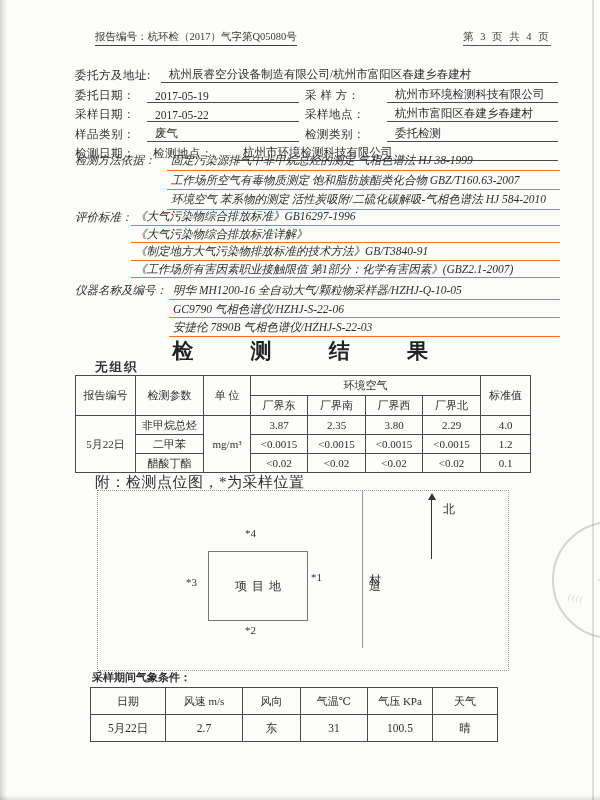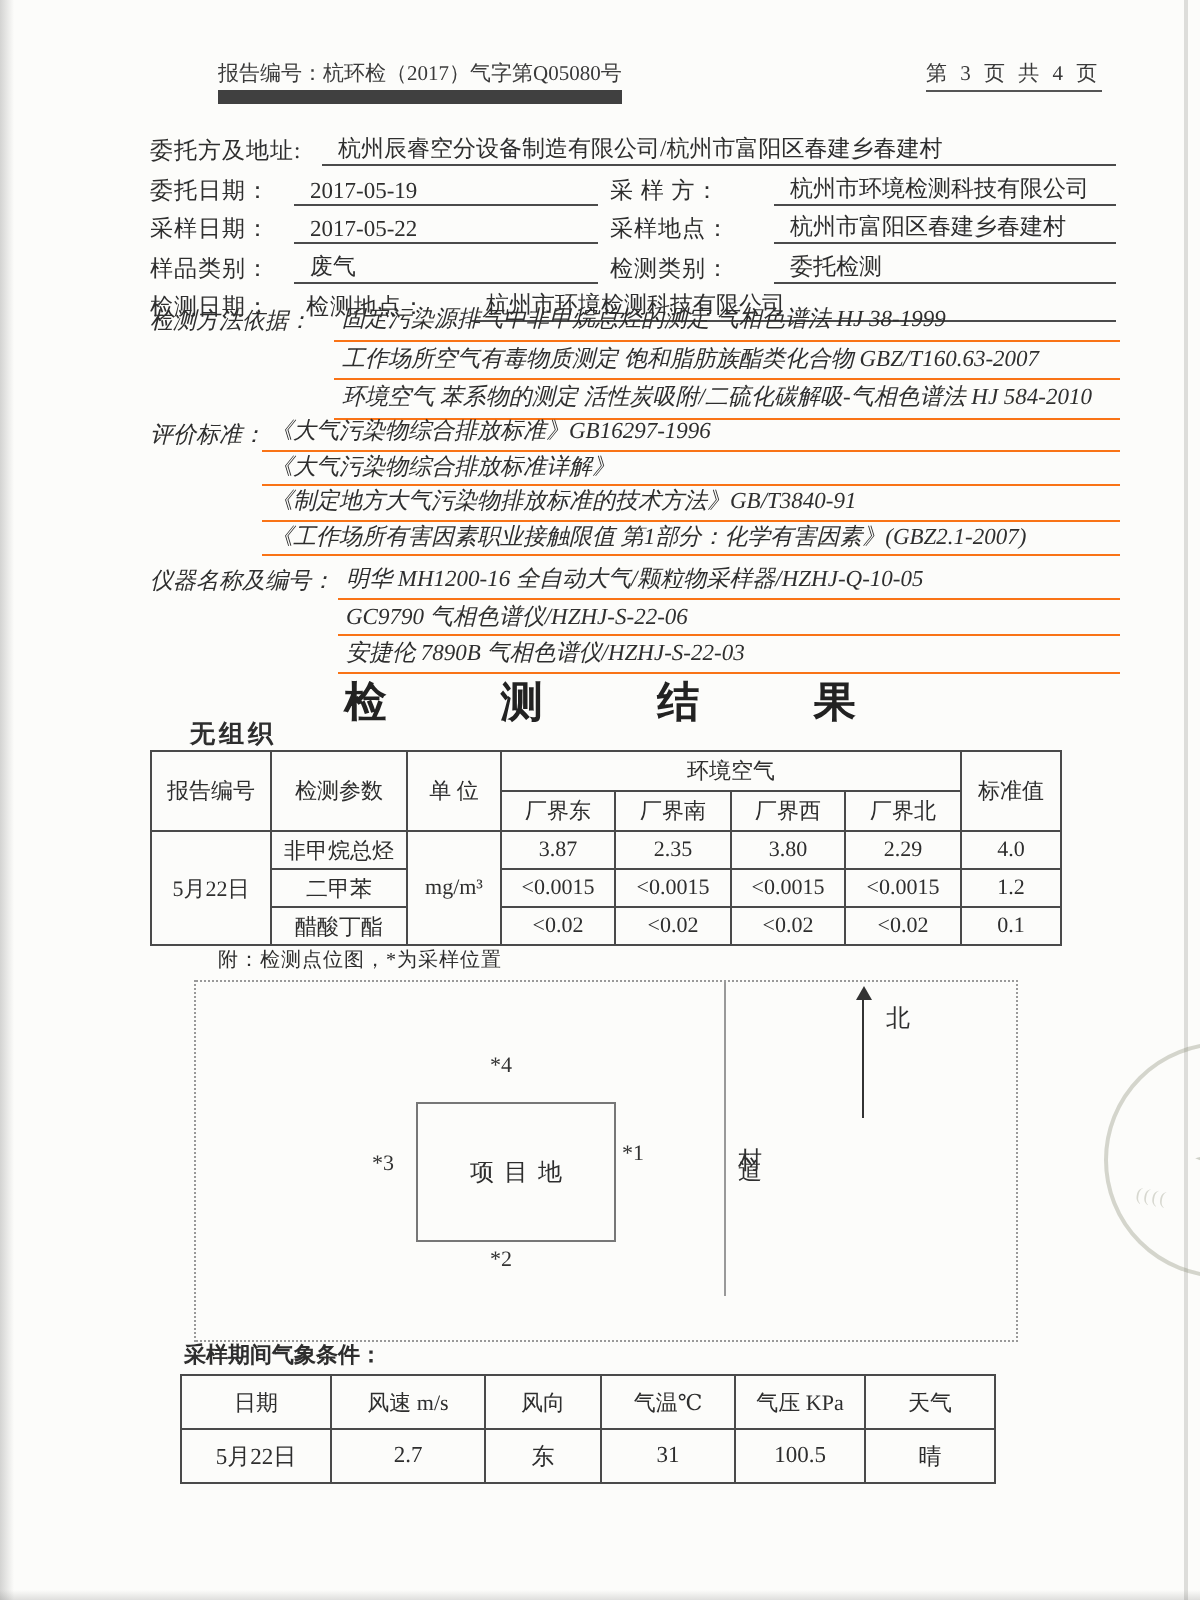--- a/index.html
+++ b/index.html
@@ -9,21 +9,21 @@
     background:#fcfcfa; color:#2e2e2e; overflow:hidden;
   }
   .edge-left { position:absolute; left:0; top:0; width:7px; height:100%;
     background:linear-gradient(90deg, rgba(90,90,90,.25), rgba(255,255,255,0)); }
   .edge-right { position:absolute; left:592px; top:0; width:2px; height:100%;
     background:rgba(150,150,145,.30); }
   .edge-bottom { position:absolute; left:0; bottom:0; width:100%; height:5px;
     background:linear-gradient(0deg, rgba(90,90,90,.18), rgba(255,255,255,0)); }
 
   .hdr { position:absolute; top:30px; font-size:10.5px; color:#3a3a3a; }
-  .hdr-left { left:109px; border-bottom:7px solid #404040; padding-bottom:1px; }
+  .hdr-left { left:95px; border-bottom:1px solid #404040; padding-bottom:1px; }
   .hdr-right { left:463px; border-bottom:1px solid #555; padding-bottom:1px; letter-spacing:2px; }
 
   .row { display:flex; align-items:flex-end; height:19.5px; font-size:11.5px; }
   .lbl { flex:none; letter-spacing:.5px; white-space:nowrap; }
   .val { border-bottom:1px solid #4b4b4b; padding:0 4px 0 8px; white-space:nowrap; overflow:visible; }
   .flex1 { flex:1; }
 
   .client-row { position:absolute; left:75px; top:63px; right:42px; }
   .client-row .lbl { width:86px; }
 
@@ -54,21 +54,21 @@
   .subsection { position:absolute; left:95px; top:359px; font-size:12.5px; font-weight:bold; letter-spacing:2px; }
 
   table { border-collapse:collapse; table-layout:fixed; }
   th, td { border:1px solid #4a4a4a; font-size:11px; font-weight:normal;
     text-align:center; vertical-align:middle; padding:0; color:#2e2e2e; }
 
   .results-table { position:absolute; left:75px; top:375px; width:455px; }
   .results-table th { height:20px; }
   .results-table td { height:19px; }
 
-  .note-line { position:absolute; left:109px; top:473px; font-size:10px; letter-spacing:.5px; }
+  .note-line { position:absolute; left:95px; top:473px; font-size:15px; letter-spacing:.5px; }
 
   .diagram { position:absolute; left:97px; top:490px; width:412px; height:181px;
     border:1px dotted #999; }
   .site-rect { position:absolute; left:110px; top:60px; width:100px; height:70px;
     border:1px solid #777; display:flex; align-items:center; justify-content:center;
     font-size:12px; letter-spacing:5px; text-indent:5px; }
   .pt { position:absolute; font-size:11px; color:#333; }
   .pt1 { left:213px; top:80px; } .pt2 { left:147px; top:133px; }
   .pt3 { left:88px; top:85px; } .pt4 { left:147px; top:36px; }
   .road-line { position:absolute; left:264px; top:0; width:1px; height:157px; background:#999; }

